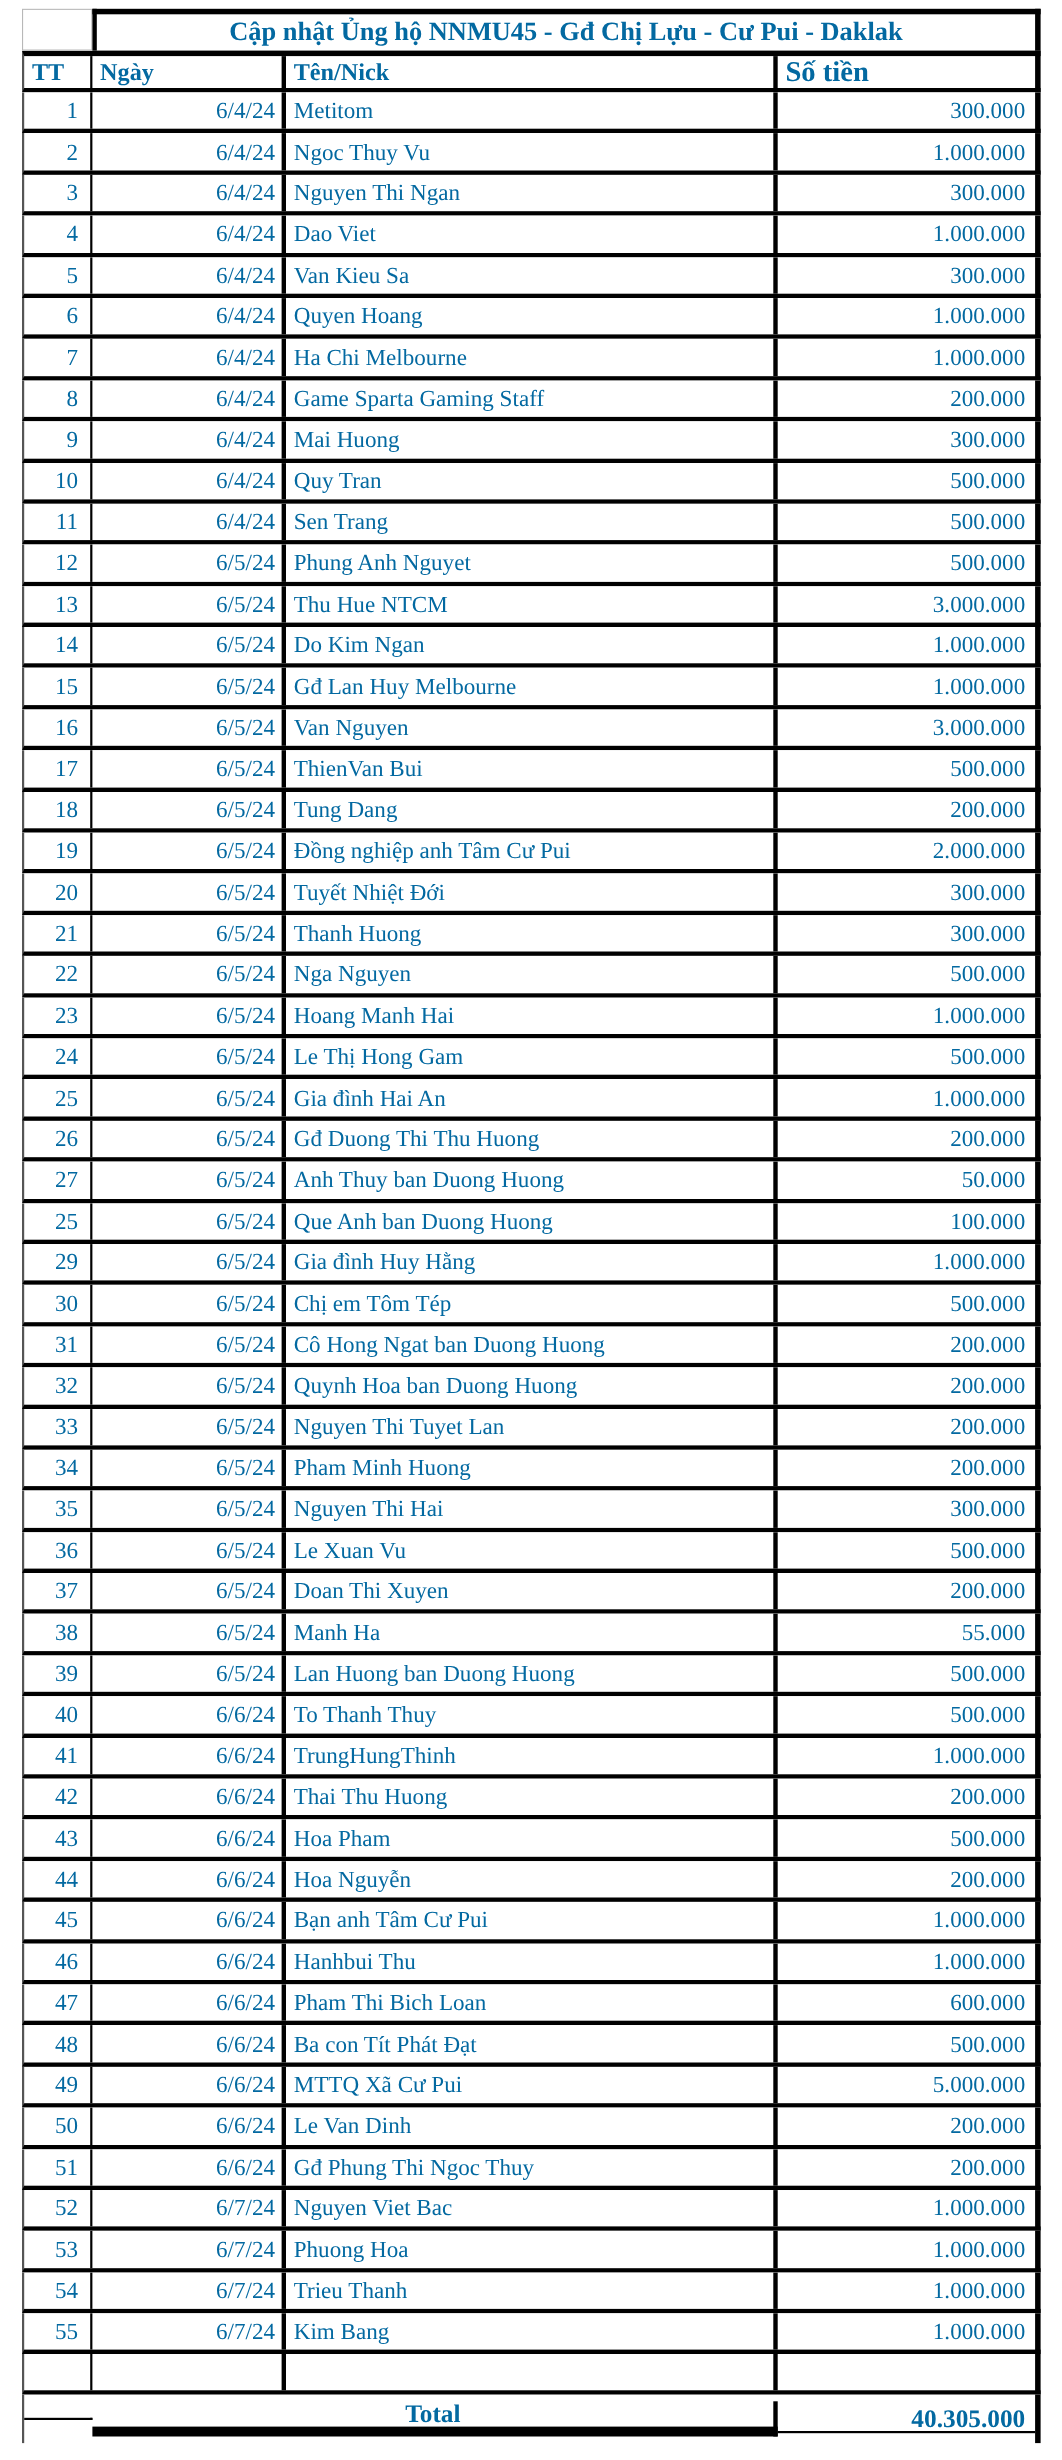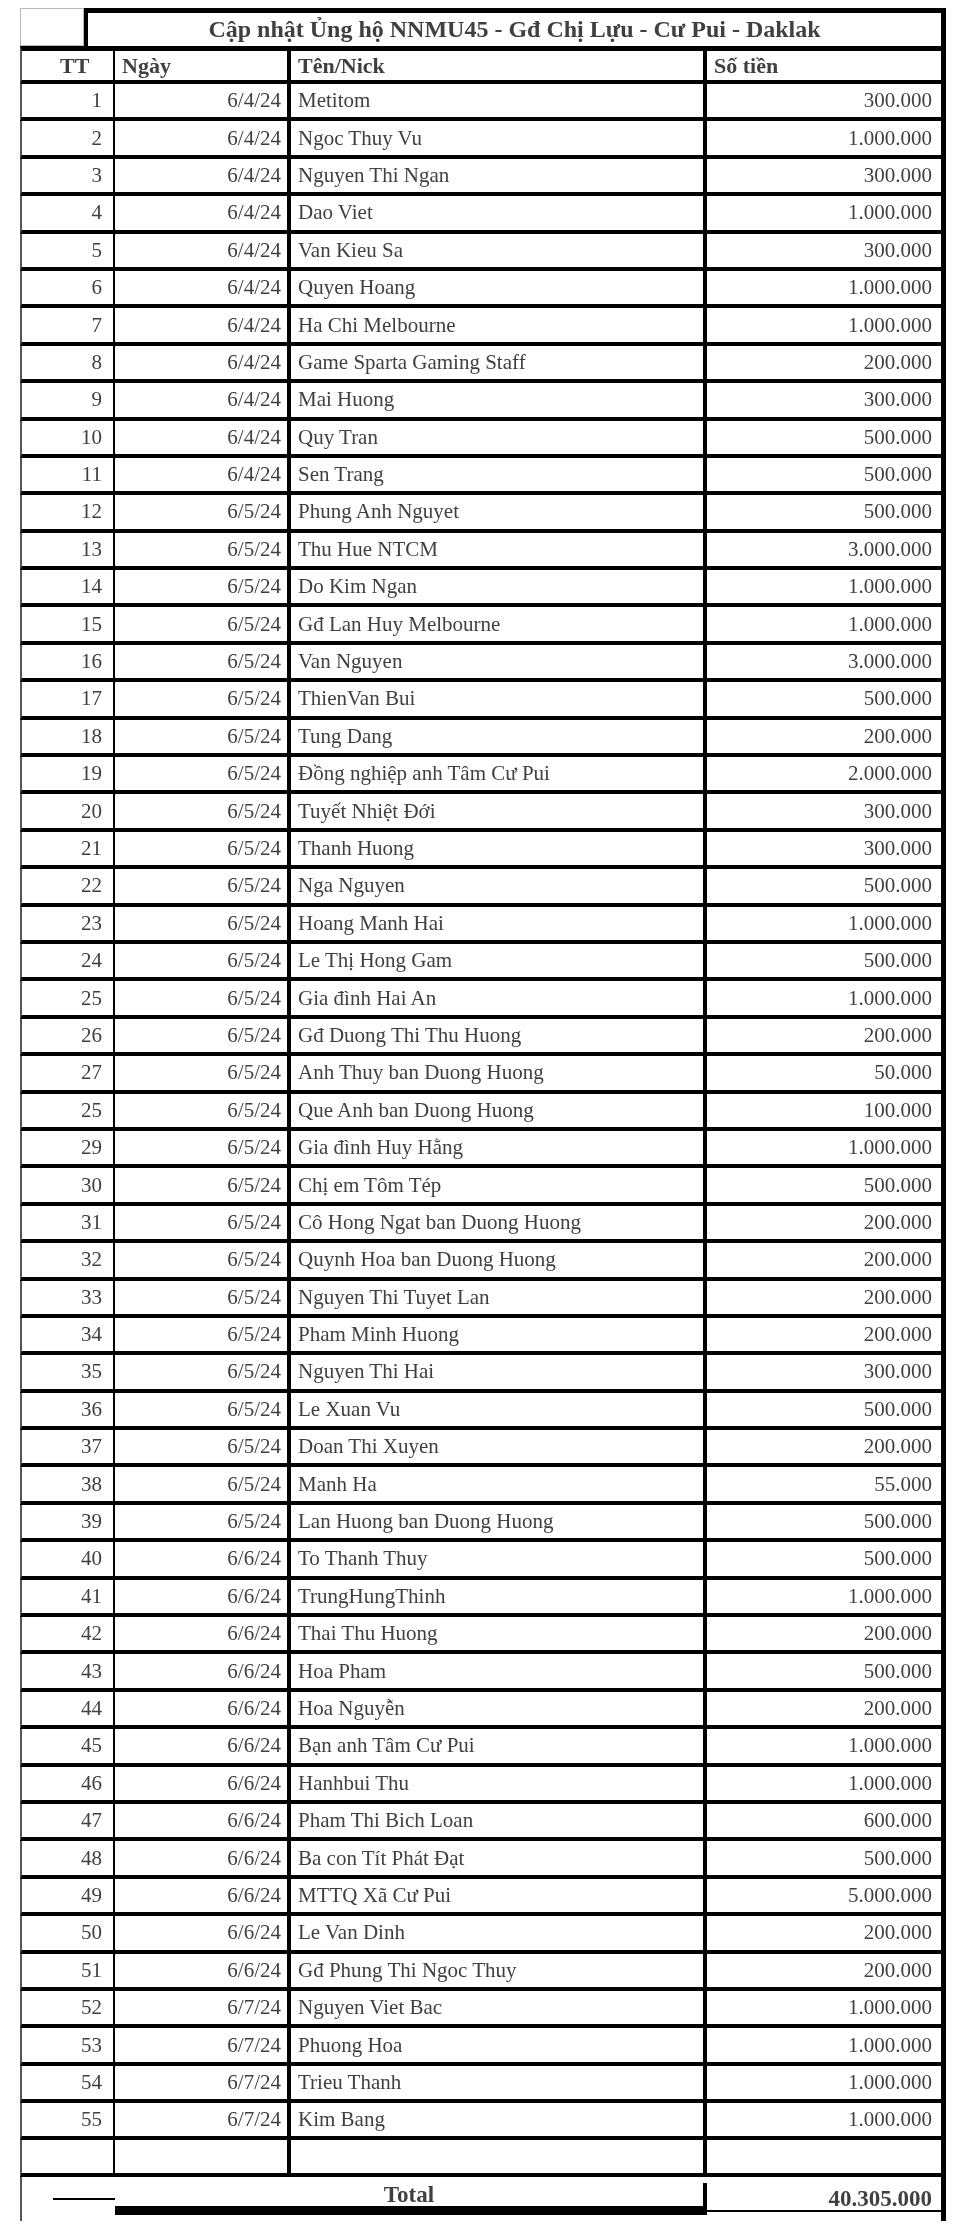--- a/index.html
+++ b/index.html
@@ -1,18 +1,18 @@
 <!DOCTYPE html>
 <html><head>
 <meta charset="utf-8">
 <style>
   html,body { margin:0; padding:0; background:#ffffff; }
   .page {
     position:relative; width:965px; height:2236px; background:#ffffff;
-    font-family:"Liberation Serif", serif; color:#404040; overflow:hidden;
+    font-family:"Liberation Serif", serif; color:#0369a1; overflow:hidden;
   }
   .sheet { position:absolute; left:20px; top:8px; width:926px; }
 
   
   .title-row { display:flex; height:38px; }
   .corner-cell {
     width:64px; box-sizing:border-box;
     border:1px solid #b8b8b8; background:#ffffff;
   }
   .title-cell {
@@ -32,29 +32,29 @@
   .t-row.data-row   { height:37.4px; }
   .t-row.empty-row  { height:37px; }
   .t-row.total-row  {
     height:44px; font-weight:bold; border-bottom:none;align-items:center;
   }
 
   .cell {
     box-sizing:border-box; display:flex; align-items:center;
     font-size:21px; line-height:1; white-space:nowrap; overflow:hidden;
   }
-  .c-tt   { width:62px;  border-right:2px solid #000; justify-content:flex-end; padding-right:11px;margin-left:31px; }
+  .c-tt   { width:62px;  border-right:2px solid #000; justify-content:flex-end; padding-right:11px; }
   .c-date { width:176px; border-right:4px solid #000; justify-content:flex-end; padding-right:6px; }
   .c-name { flex:1;      border-right:4px solid #000; justify-content:flex-start; padding-left:7px; }
   .c-amt  { width:234px; justify-content:flex-end; padding-right:9px; }
 
   .header-row .c-tt   { justify-content:flex-start; padding-left:7px;  font-size:22px; }
   .header-row .c-date { justify-content:flex-start; padding-left:7px;  font-size:22px; }
   .header-row .c-name { font-size:22px; }
-  .header-row .c-amt  { justify-content:flex-start; padding-left:7px;  font-size:22px; }
+  .header-row .c-amt  { justify-content:flex-start; padding-left:7px;  font-size:26px; }
 
   
   .total-row .c-tt    { border-bottom:2px solid #000; }
   .c-total-label {
     flex:1; border-right:4px solid #000; justify-content:center;
     border-bottom:9px solid #000; font-size:23px;
   }
   .total-row .c-amt   { border-bottom:2px solid #000; font-size:23px; }
 </style>
 </head>

